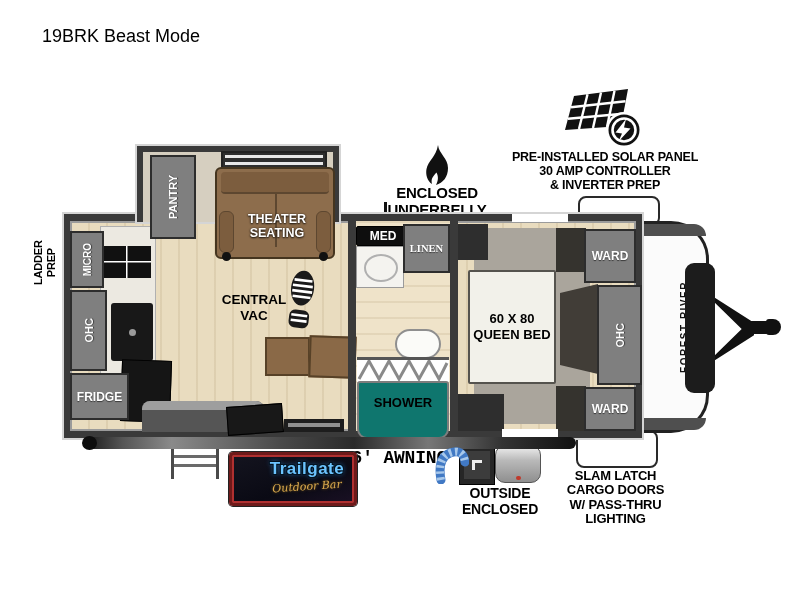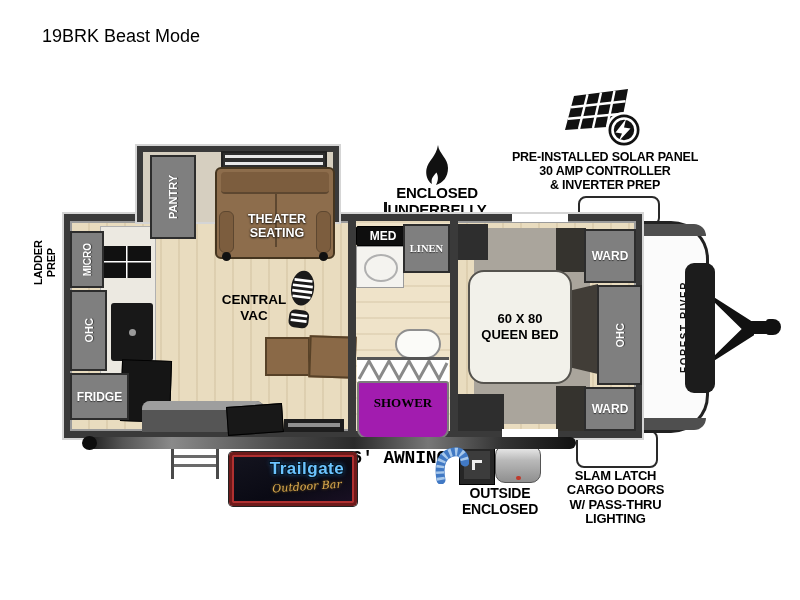--- a/index.html
+++ b/index.html
@@ -191,37 +191,37 @@
   </div>
   <div class="abs graybox flexc" style="left:403px;top:224px;width:47px;height:49px;z-index:5;font-size:10.5px;font-family:Liberation Serif, serif;">
     <span>LINEN</span>
   </div>
   <div class="abs" style="left:395px;top:329px;width:46px;height:30px;background:#fbfbf8;
        border:2px solid #8f8f8f;border-radius:16px;z-index:4;box-sizing:border-box;"></div>
   <svg class="abs" style="left:357px;top:357px;z-index:4;background:#fff;" width="92" height="25" viewBox="0 0 92 25">
     <path d="M2,22 L12,4 L22,22 L32,4 L42,22 L52,4 L62,22 L72,4 L82,22 L90,6" fill="none" stroke="#8a8a8a" stroke-width="3"></path>
     <line x1="0" y1="1.5" x2="92" y2="1.5" stroke="#555" stroke-width="3"></line>
   </svg>
-  <div class="abs" style="left:357px;top:381px;width:92px;height:58px;background:#a21caf;
-       border:2px solid #7d7d7d;border-radius:3px 3px 10px 10px;z-index:4;box-sizing:border-box;font-family:Liberation Serif, serif;">
+  <div class="abs" style="left:357px;top:381px;width:92px;height:58px;background:#0f766e;
+       border:2px solid #7d7d7d;border-radius:3px 3px 10px 10px;z-index:4;box-sizing:border-box;">
     <div class="blabel" style="margin-top:12px;font-size:13px;">SHOWER</div>
   </div>
 
   <div class="abs" style="left:474px;top:228px;width:116px;height:196px;background:#aaa59c;
        border-radius:8px;z-index:3;"></div>
   <div class="abs darkblock" style="left:458px;top:224px;width:30px;height:36px;z-index:4;"></div>
   <div class="abs" style="left:556px;top:228px;width:30px;height:44px;background:#35332e;z-index:4;"></div>
   <div class="abs darkblock" style="left:458px;top:394px;width:46px;height:37px;z-index:4;"></div>
   <div class="abs" style="left:556px;top:386px;width:30px;height:45px;background:#35332e;z-index:4;"></div>
   <div class="abs" style="left:560px;top:284px;width:38px;height:90px;background:#413d37;z-index:4;
        clip-path:polygon(0 10%,100% 0,100% 100%,0 90%);"></div>
   <div class="abs" style="left:512px;top:214px;width:56px;height:8px;background:#fff;z-index:4;"></div>
   <div class="abs" style="left:502px;top:429px;width:56px;height:9px;background:#fff;z-index:4;"></div>
-  <div class="abs flexc" style="left:468px;top:270px;width:104px;height:114px;background:#f2f1ea;
-       border:2px solid #55534e;border-radius:16px;flex-direction:column;z-index:5;box-sizing:border-box;">
+  <div class="abs flexc" style="left:468px;top:270px;width:88px;height:114px;background:#f2f1ea;
+       border:2px solid #55534e;border-radius:2px;flex-direction:column;z-index:5;box-sizing:border-box;">
     <div class="blabel" style="font-size:13px;line-height:1.2;">60 X 80</div>
     <div class="blabel" style="font-size:13px;line-height:1.2;">QUEEN BED</div>
   </div>
   <div class="abs graybox flexc" style="left:584px;top:229px;width:52px;height:54px;z-index:5;font-size:12px;">
     <span>WARD</span>
   </div>
   <div class="abs graybox flexc" style="left:597px;top:285px;width:45px;height:100px;z-index:5;font-size:11px;">
     <span class="vtext">OHC</span>
   </div>
   <div class="abs graybox flexc" style="left:584px;top:387px;width:52px;height:44px;z-index:5;font-size:12px;">

